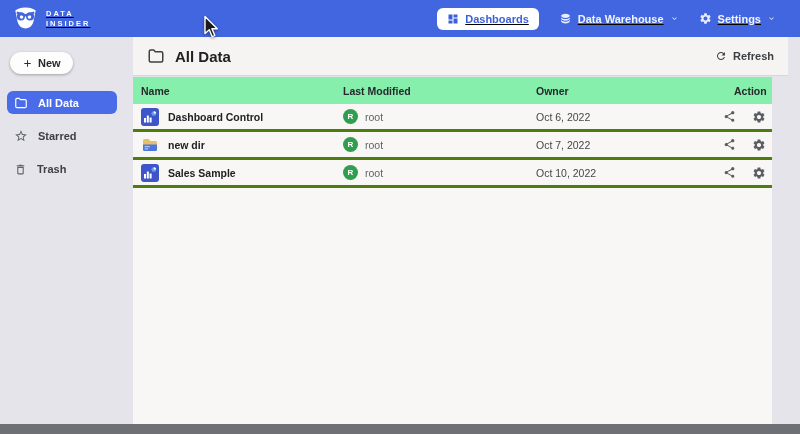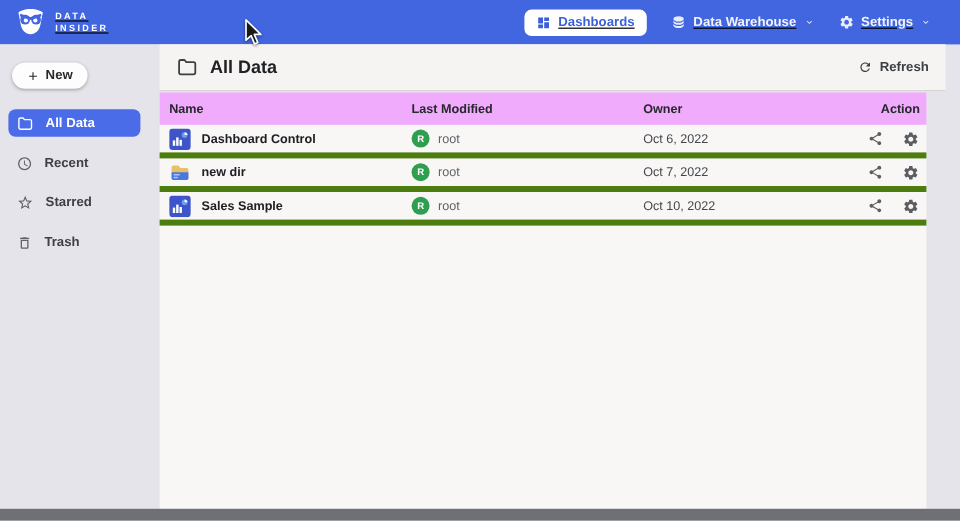--- a/index.html
+++ b/index.html
@@ -52,23 +52,23 @@
   .main-title{ font-size:15px; font-weight:700; color:#202124; }
   .refresh-btn{
     margin-left:auto; display:flex; align-items:center; gap:6px; background:none; border:none;
     font-family:inherit; font-size:11px; font-weight:600; color:#3C4043; cursor:pointer;
   }
 
   .table-wrap{ position:absolute; left:0; top:40px; width:639px; bottom:0; background:#F8F7F5; }
   .t-head, .t-row{
     display:grid; grid-template-columns:202px 193px 195px 1fr; align-items:center;
   }
-  .t-head{ height:27px; background:#f0abfc; font-size:10.5px; font-weight:700; color:#26282C; }
+  .t-head{ height:27px; background:#86efac; font-size:10.5px; font-weight:700; color:#26282C; }
   .t-head > div{ padding-left:8px; }
-  .t-row{ height:28px; border-bottom:5px solid #4d7c0f; font-size:10.5px; }
+  .t-row{ height:28px; border-bottom:3px solid #4d7c0f; font-size:10.5px; }
   .cell-name{ display:flex; align-items:center; gap:9px; padding-left:8px; font-weight:700; color:#202124; }
   .cell-owner{ display:flex; align-items:center; gap:7px; padding-left:8px; color:#5F6368; }
   .cell-date{ padding-left:8px; color:#44474C; }
   .cell-action{ display:flex; align-items:center; justify-content:flex-end; gap:16px; padding-right:12px; }
   .avatar{
     width:15px; height:15px; border-radius:50%; background:#2F9E4E; color:#fff;
     font-size:8px; font-weight:700; display:flex; align-items:center; justify-content:center;
   }
   .action-icon{ display:flex; color:#5A5D62; cursor:pointer; }
 
@@ -153,28 +153,20 @@
     <div class="side-item selected">
       <span class="icn">
         <svg width="14" height="14" viewBox="0 0 24 24" fill="none" stroke="currentColor" stroke-width="2" stroke-linejoin="round">
             <path d="M3 6a2 2 0 0 1 2-2h4l2 2.3h8a2 2 0 0 1 2 2V18a2 2 0 0 1-2 2H5a2 2 0 0 1-2-2Z"></path>
           </svg>
       </span>
       <span>All Data</span>
     </div>
 
 
-    <div class="side-item">
-      <span class="icn">
-        <svg width="13" height="13" viewBox="0 0 24 24" fill="currentColor">
-            <path d="M11.99 2C6.47 2 2 6.48 2 12s4.47 10 9.99 10C17.52 22 22 17.52 22 12S17.52 2 11.99 2zM12 20c-4.42 0-8-3.58-8-8s3.58-8 8-8 8 3.58 8 8-3.58 8-8 8zm.5-13H11v6l5.25 3.15.75-1.23-4.5-2.67z"></path>
-          </svg>
-      </span>
-      <span>Recent</span>
-    </div>
 
     <div class="side-item">
       <span class="icn">
         <svg width="14" height="14" viewBox="0 0 24 24" fill="currentColor">
             <path d="M22 9.24l-7.19-.62L12 2 9.19 8.63 2 9.24l5.46 4.73L5.82 21 12 17.27 18.18 21l-1.63-7.03L22 9.24zM12 15.4l-3.76 2.27 1-4.28-3.32-2.88 4.38-.38L12 6.1l1.71 4.04 4.38.38-3.32 2.88 1 4.28L12 15.4z"></path>
           </svg>
       </span>
       <span>Starred</span>
     </div>
 

